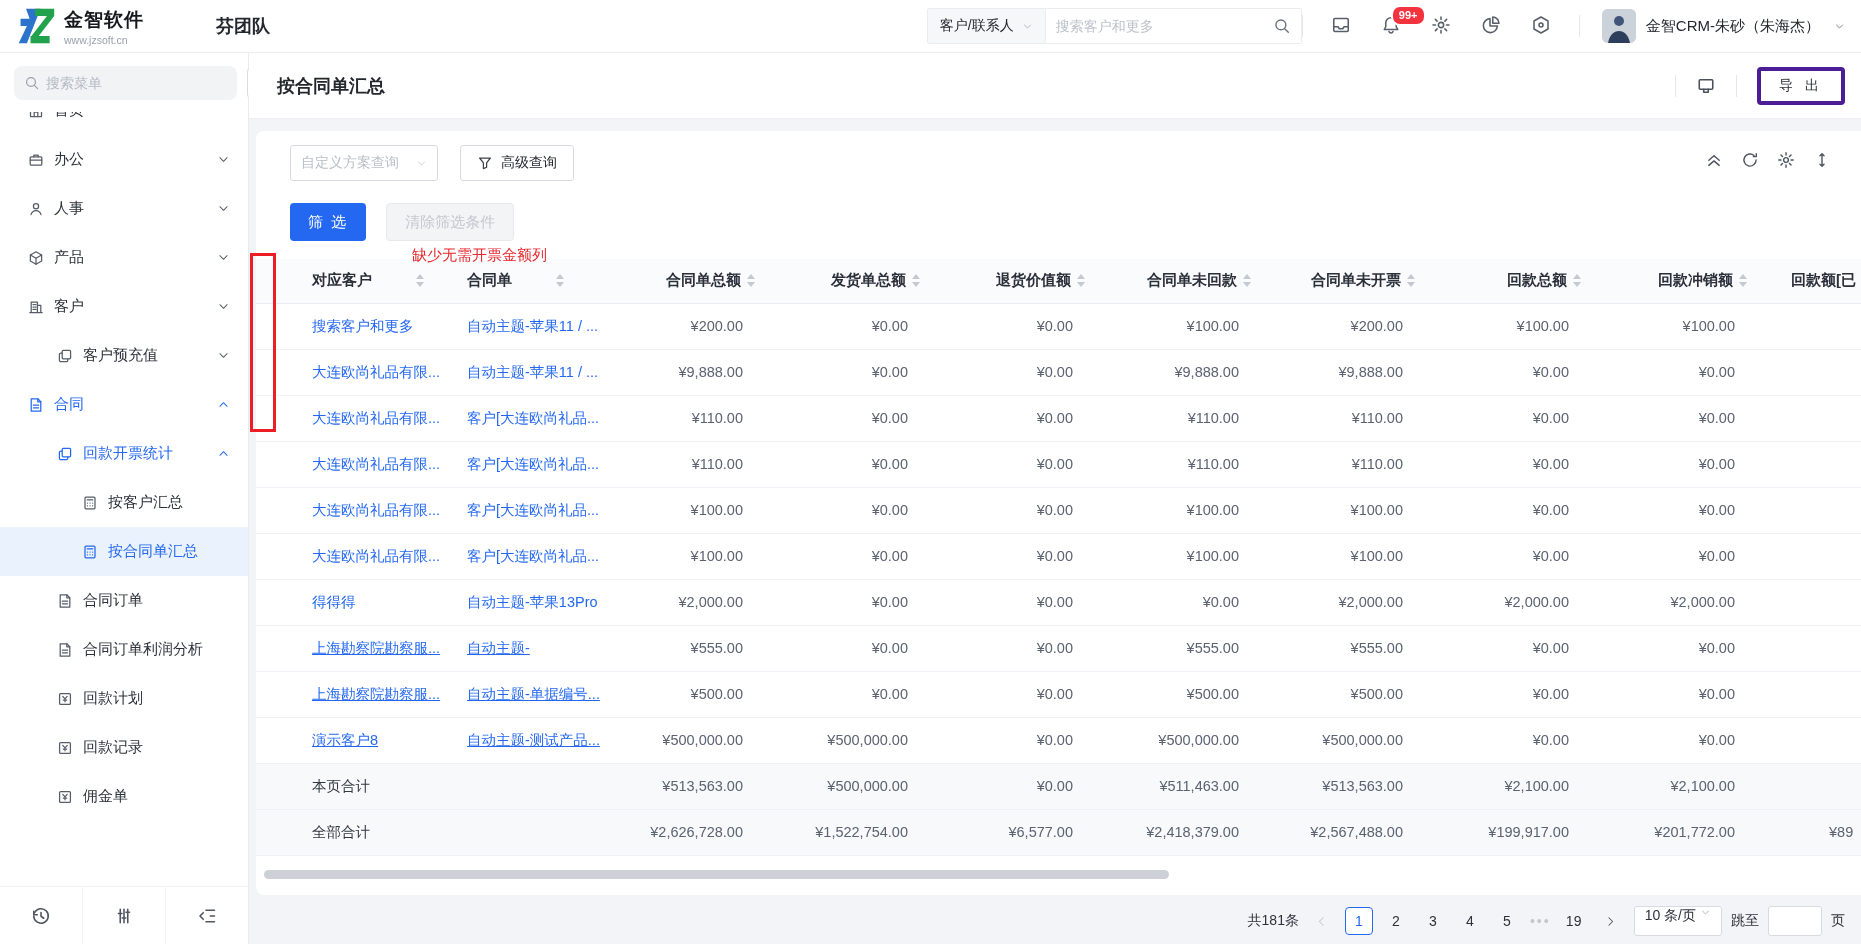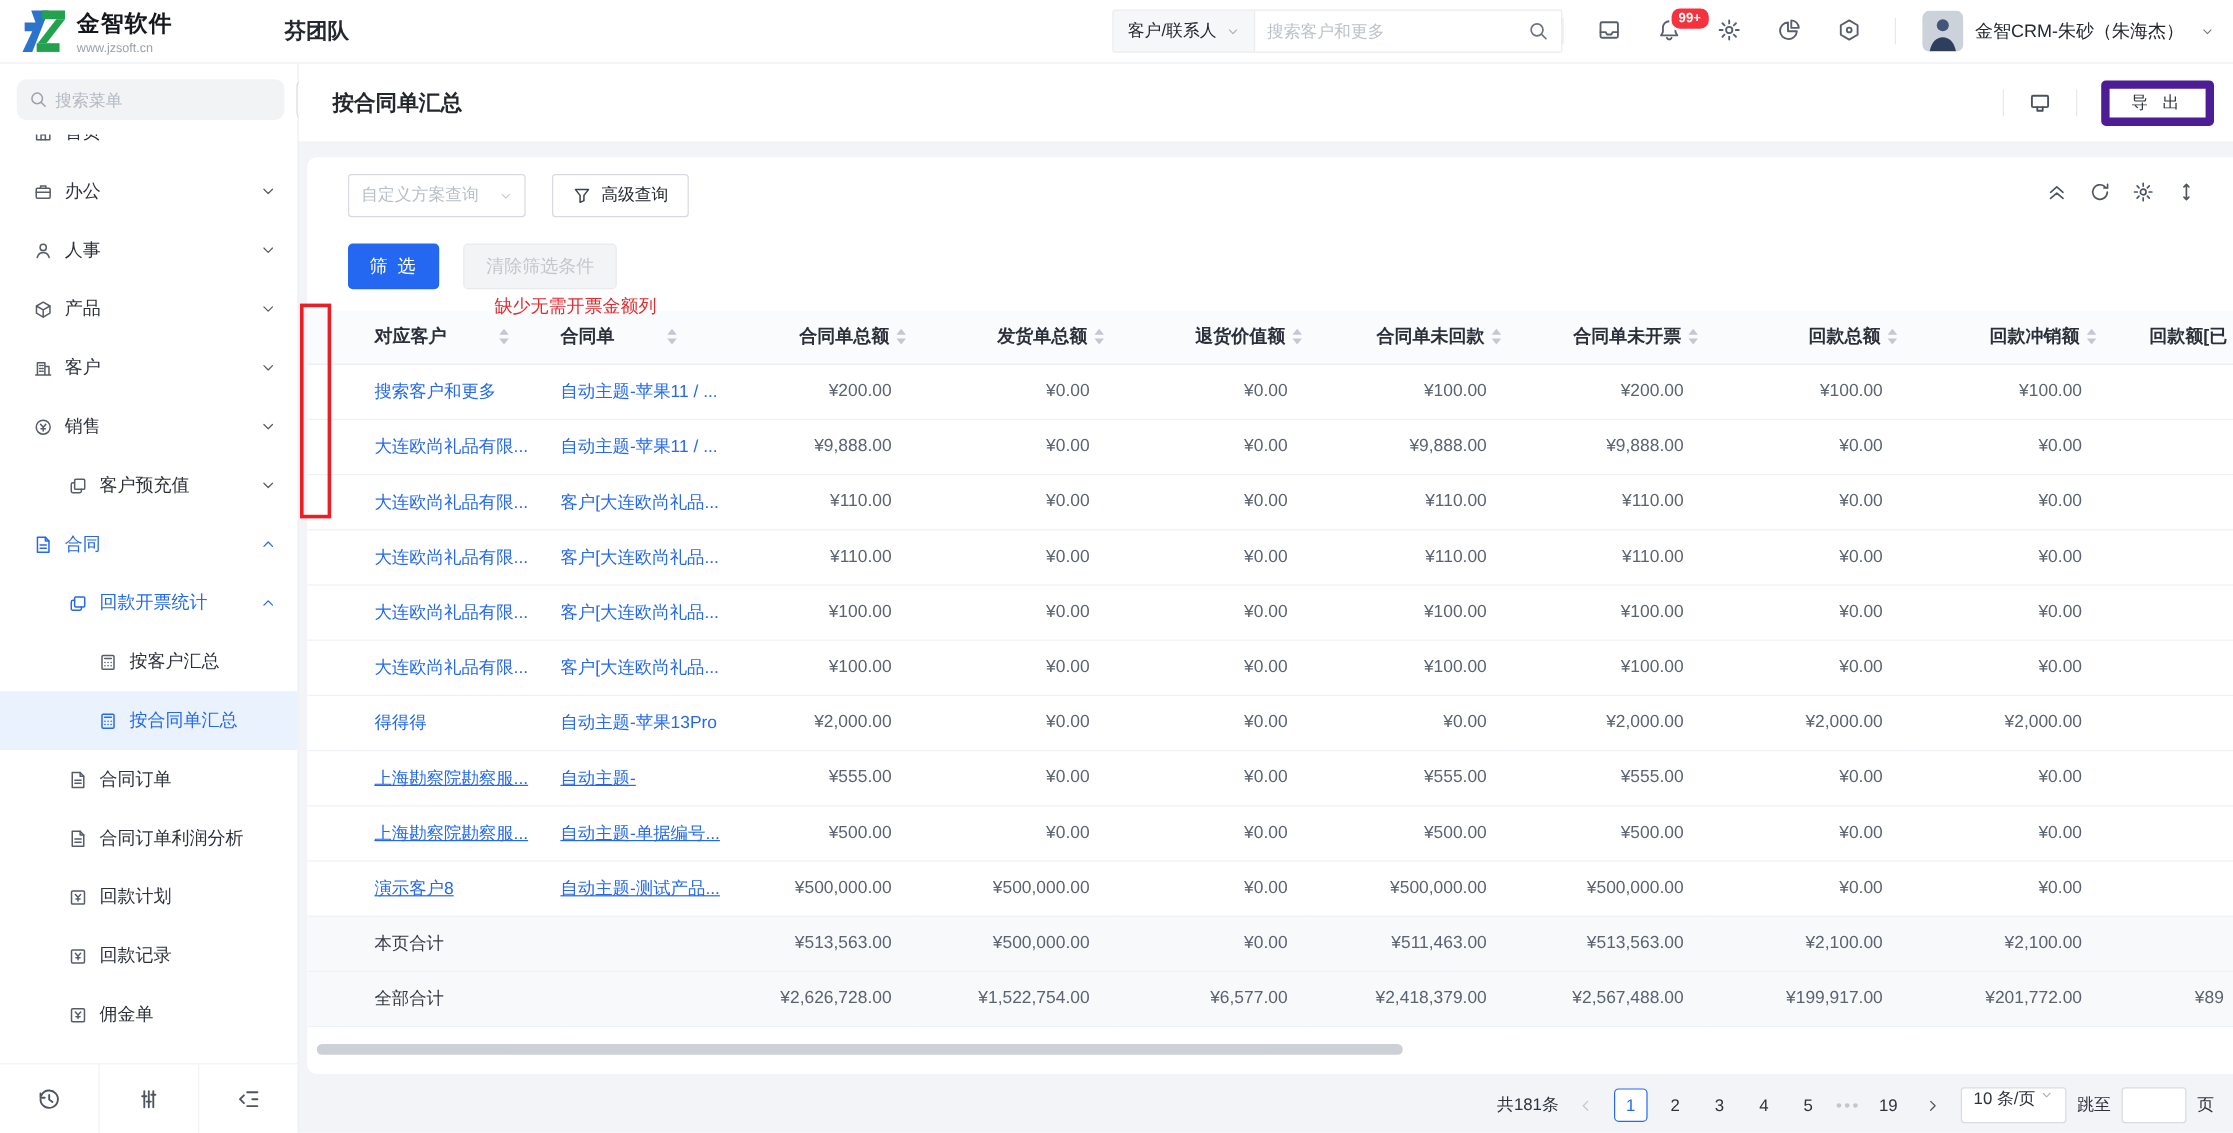--- a/index.html
+++ b/index.html
@@ -9,21 +9,21 @@
   .icn svg{width:16px;height:16px;fill:none;stroke:currentColor;stroke-width:1.25;stroke-linecap:round;stroke-linejoin:round}
   .i20 svg{width:20px;height:20px}.i18 svg{width:18px;height:18px}.i14 svg{width:13px;height:13px}.i12 svg{width:11px;height:11px}
 
   
   .topbar{height:53px;display:flex;align-items:center;padding:0 16px;border-bottom:1px solid #ebedf0;background:#fff;position:relative;z-index:5}
   .logo{display:flex;align-items:center;cursor:pointer}
   .logo-mark svg{width:40px;height:40px}
   .brand-txt{margin-left:8px;display:flex;flex-direction:column;justify-content:center}
   .brand-name{font-size:19px;font-weight:bold;color:#15181c;letter-spacing:1px}
   .brand-url{font-size:10.5px;color:#9aa1ab;margin-top:1px}
-  .team{margin-left:93px;font-size:18px;font-weight:bold;color:#23272e}
+  .team{margin-left:72px;font-size:18px;font-weight:bold;color:#23272e}
   .tb-search{margin-left:auto;width:375px;height:36px;display:flex;align-items:stretch;border:1px solid #ebecef;background:#f6f7f8;border-radius:2px;overflow:hidden}
   .tb-cat{display:flex;align-items:center;gap:8px;padding:0 12px;font-size:14px;color:#23272e;cursor:pointer;white-space:nowrap}
   .tb-cat .icn{color:#a6acb5}
   .tb-input-wrap{flex:1;background:#fff;border-left:1px solid #ebecef;display:flex;align-items:center;padding:0 10px}
   .tb-input{flex:1;border:none;outline:none;font-size:14px;color:#23272e;background:transparent;font-family:inherit}
   .tb-input::placeholder{color:#bcc2cb}
   .tb-input-wrap .icn{color:#6b7280;cursor:pointer}
   .vdiv{width:1px;height:22px;background:#e6e8ec}
   .tb-icons{display:flex;align-items:center;gap:30px;margin:0 28px}
   .tbi{position:relative;color:#585f6b;cursor:pointer}
@@ -55,21 +55,21 @@
   .side-footer{height:58px;border-top:1px solid #eef0f3;display:flex;align-items:stretch}
   .sf-cell{flex:1;display:flex;align-items:center;justify-content:center;color:#4e5560;cursor:pointer}
   .sf-cell + .sf-cell{border-left:1px solid #f0f2f5}
 
   
   .main{flex:1;display:flex;flex-direction:column;background:#f2f4f8;min-width:0}
   .title-row{height:66px;background:#fff;border-bottom:1px solid #eef0f3;display:flex;align-items:center;padding:0 16px 0 28px}
   .page-title{font-size:18px;font-weight:bold;color:#23272e}
   .title-right{margin-left:auto;display:flex;align-items:center}
   .print-btn{color:#4a515c;cursor:pointer;margin:0 20px}
-  .export-btn{height:38px;padding:0 18px;margin-left:20px;border:7px solid #4c1d95;border-radius:4px;background:#fff;font-size:14px;color:#2c313a;display:inline-flex;align-items:center;cursor:pointer;letter-spacing:4px}
+  .export-btn{height:38px;padding:0 18px;margin-left:20px;border:4px solid #4c1d95;border-radius:4px;background:#fff;font-size:14px;color:#2c313a;display:inline-flex;align-items:center;cursor:pointer;letter-spacing:4px}
   .content{flex:1;padding:12px 0 0 7px;min-width:0}
   .card{background:#fff;border-radius:8px 0 0 8px;height:764px;position:relative;padding-top:14px;overflow:hidden}
   .card-tools{position:absolute;top:20px;right:30px;display:flex;gap:18px;color:#4e5560}
   .card-tools .icn{cursor:pointer}
   .filter-row{display:flex;align-items:center;margin-left:34px}
   .scheme-select{width:148px;height:36px;border:1px solid #d7dae0;border-radius:3px;display:flex;align-items:center;padding:0 10px;color:#b9bfc7;font-size:14px;cursor:pointer}
   .scheme-select .icn{margin-left:auto;color:#c3c7cd}
   .adv-btn{margin-left:22px;height:36px;padding:0 16px;border:1px solid #d7dae0;border-radius:3px;display:inline-flex;align-items:center;gap:8px;font-size:14px;color:#23272e;background:#fff;cursor:pointer}
   .adv-btn .icn{color:#3c424c}
   .btn-row{margin:22px 0 0 34px;display:flex;align-items:flex-end}
@@ -285,34 +285,20 @@
             </span>
           </div>
           <div class="mi lvl1">
             <span class="icn mic">
               <svg viewBox="0 0 16 16">
                 <path d="M3.2 13.5V3.2h6.2v10.3M9.4 6.4h3.4v7.1M1.8 13.5h12.4"></path>
                 <path d="M5 5.6h1M7 5.6h1M5 8h1M7 8h1M5 10.4h1M7 10.4h1"></path>
               </svg>
             </span>
             <span class="mlbl">客户</span>
-            <span class="icn chv">
-              <svg viewBox="0 0 16 16">
-                <path d="m3.6 5.8 4.4 4.4 4.4-4.4"></path>
-              </svg>
-            </span>
-          </div>
-          <div class="mi lvl1">
-            <span class="icn mic">
-              <svg viewBox="0 0 16 16">
-                <circle cx="8" cy="8" r="5.8"></circle>
-                <path d="M5.8 5.5 8 8l2.2-2.5M8 8v3.2M6.2 9.3h3.6"></path>
-              </svg>
-            </span>
-            <span class="mlbl">销售</span>
             <span class="icn chv">
               <svg viewBox="0 0 16 16">
                 <path d="m3.6 5.8 4.4 4.4 4.4-4.4"></path>
               </svg>
             </span>
           </div>
           <div class="mi lvl2">
             <span class="icn mic">
               <svg viewBox="0 0 16 16">
                 <rect x="5.2" y="2.4" width="8.4" height="8.4" rx="1"></rect>

